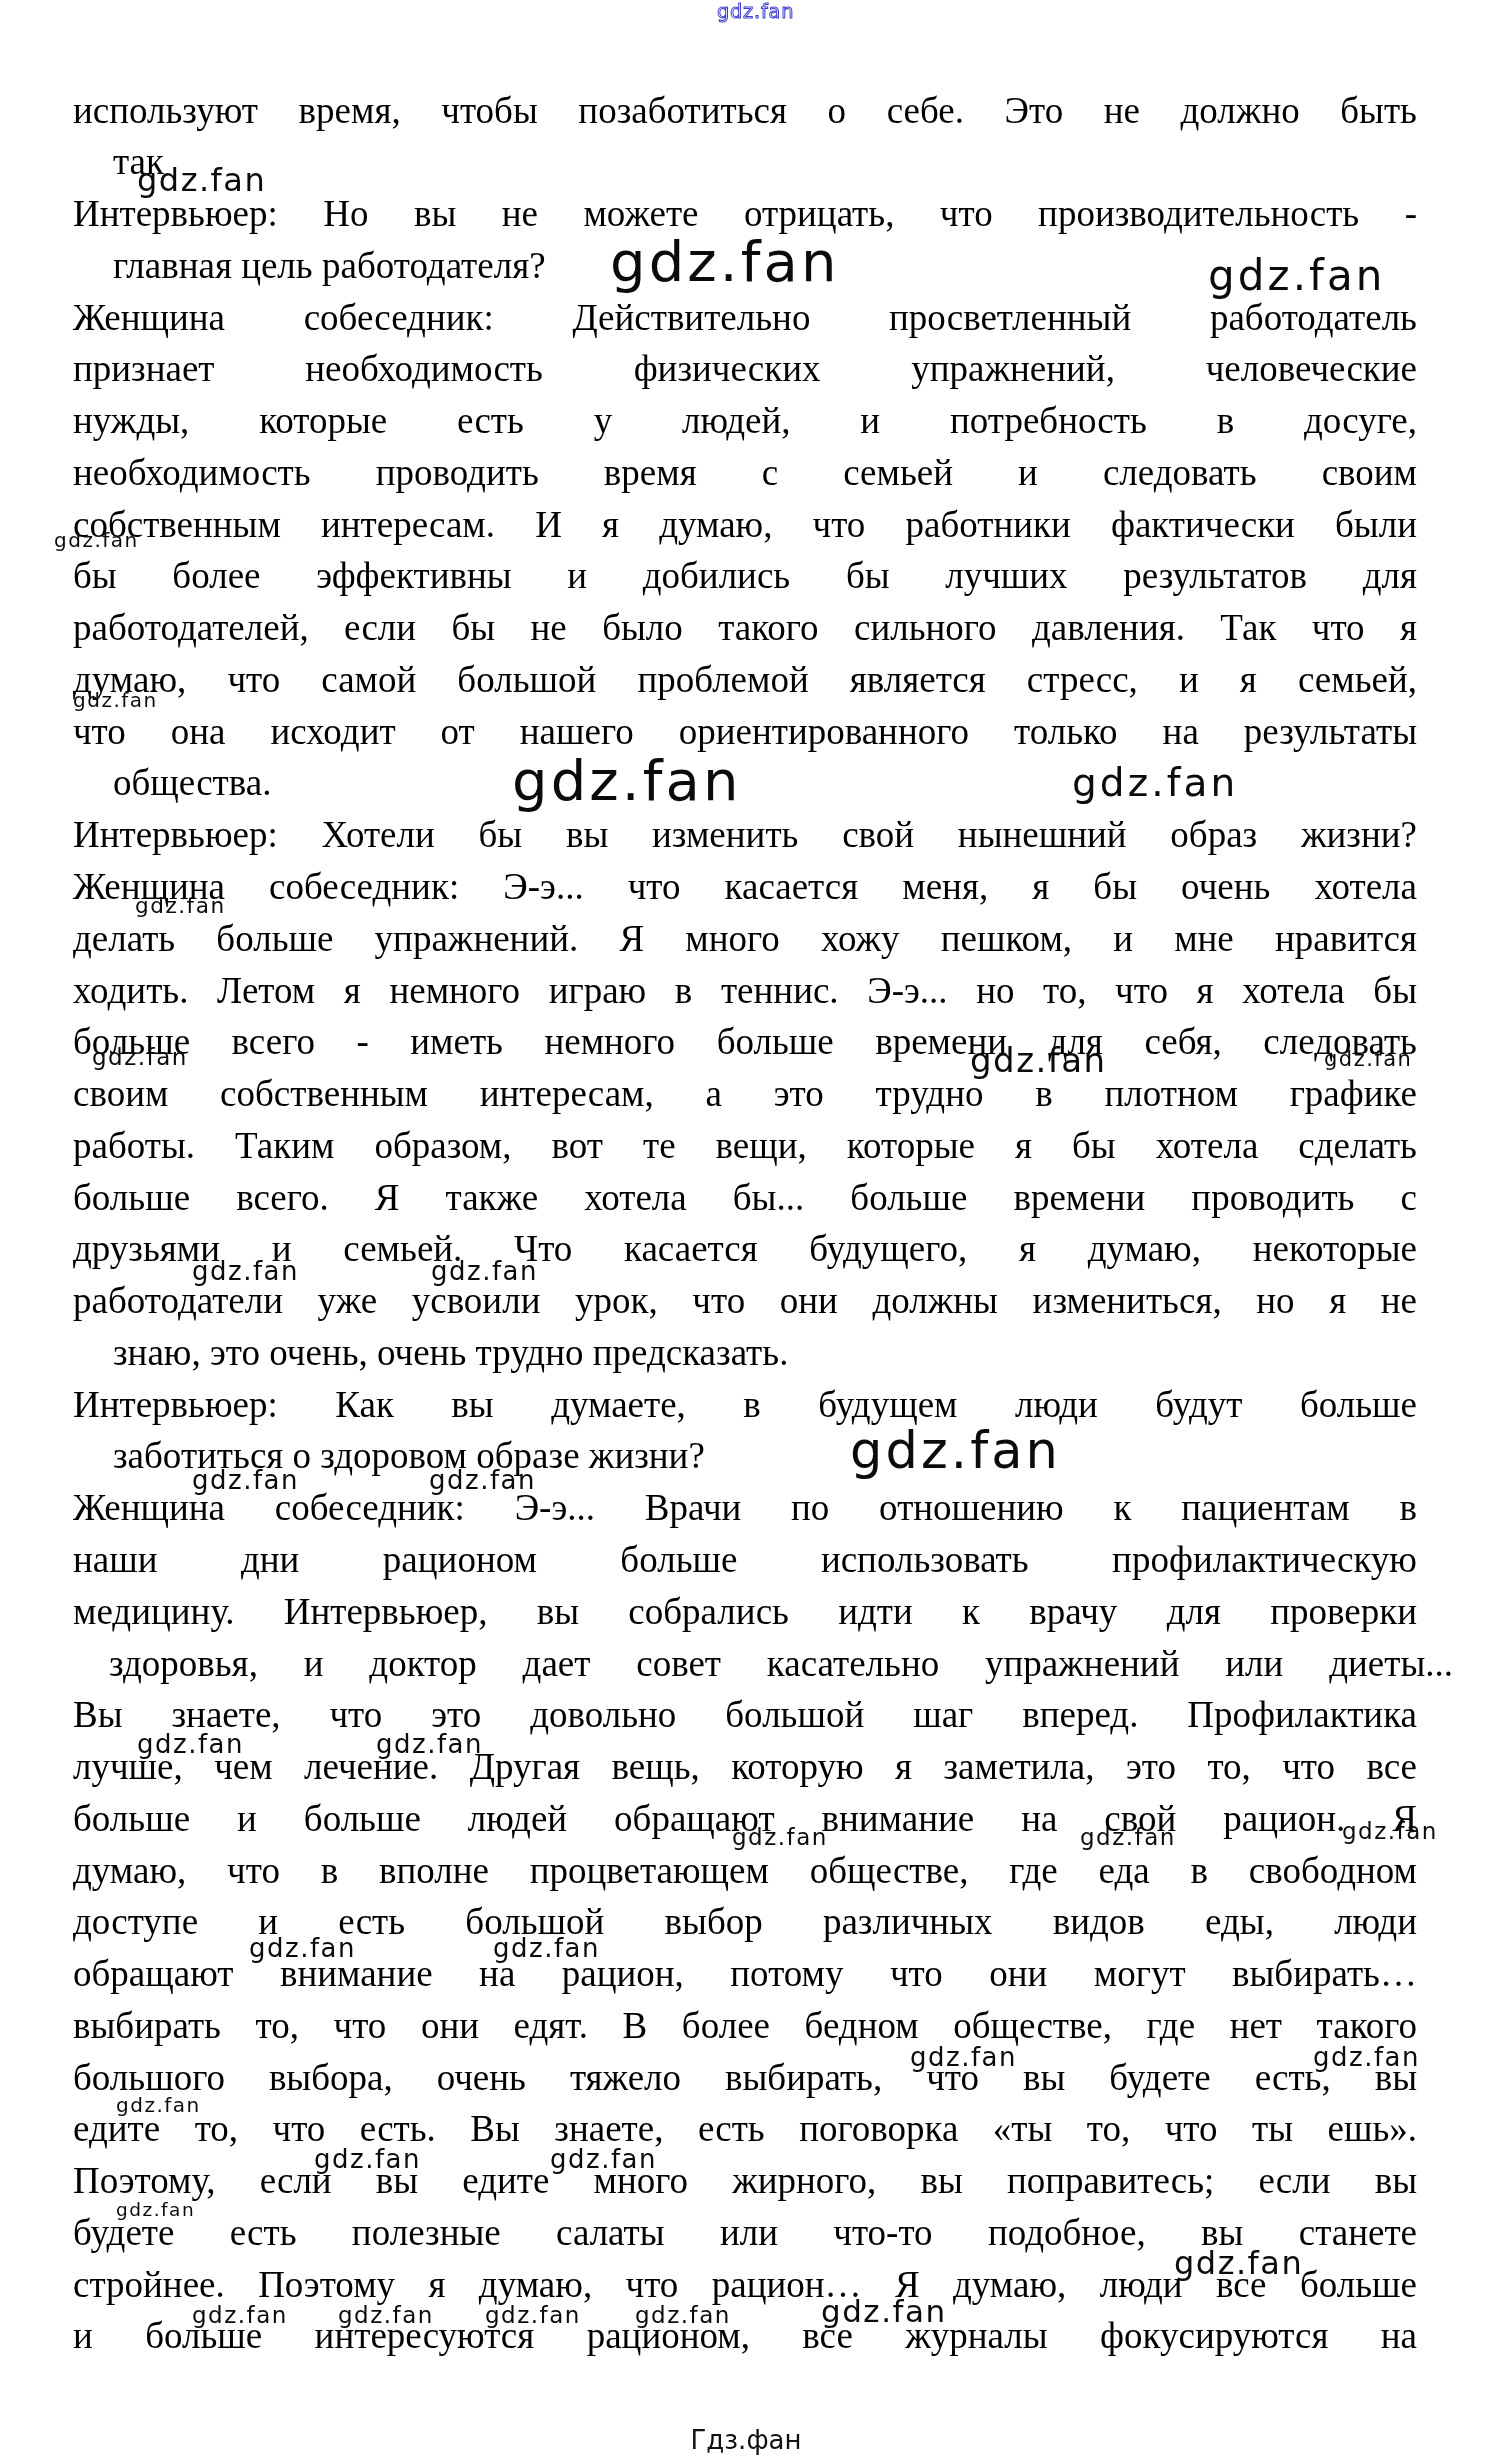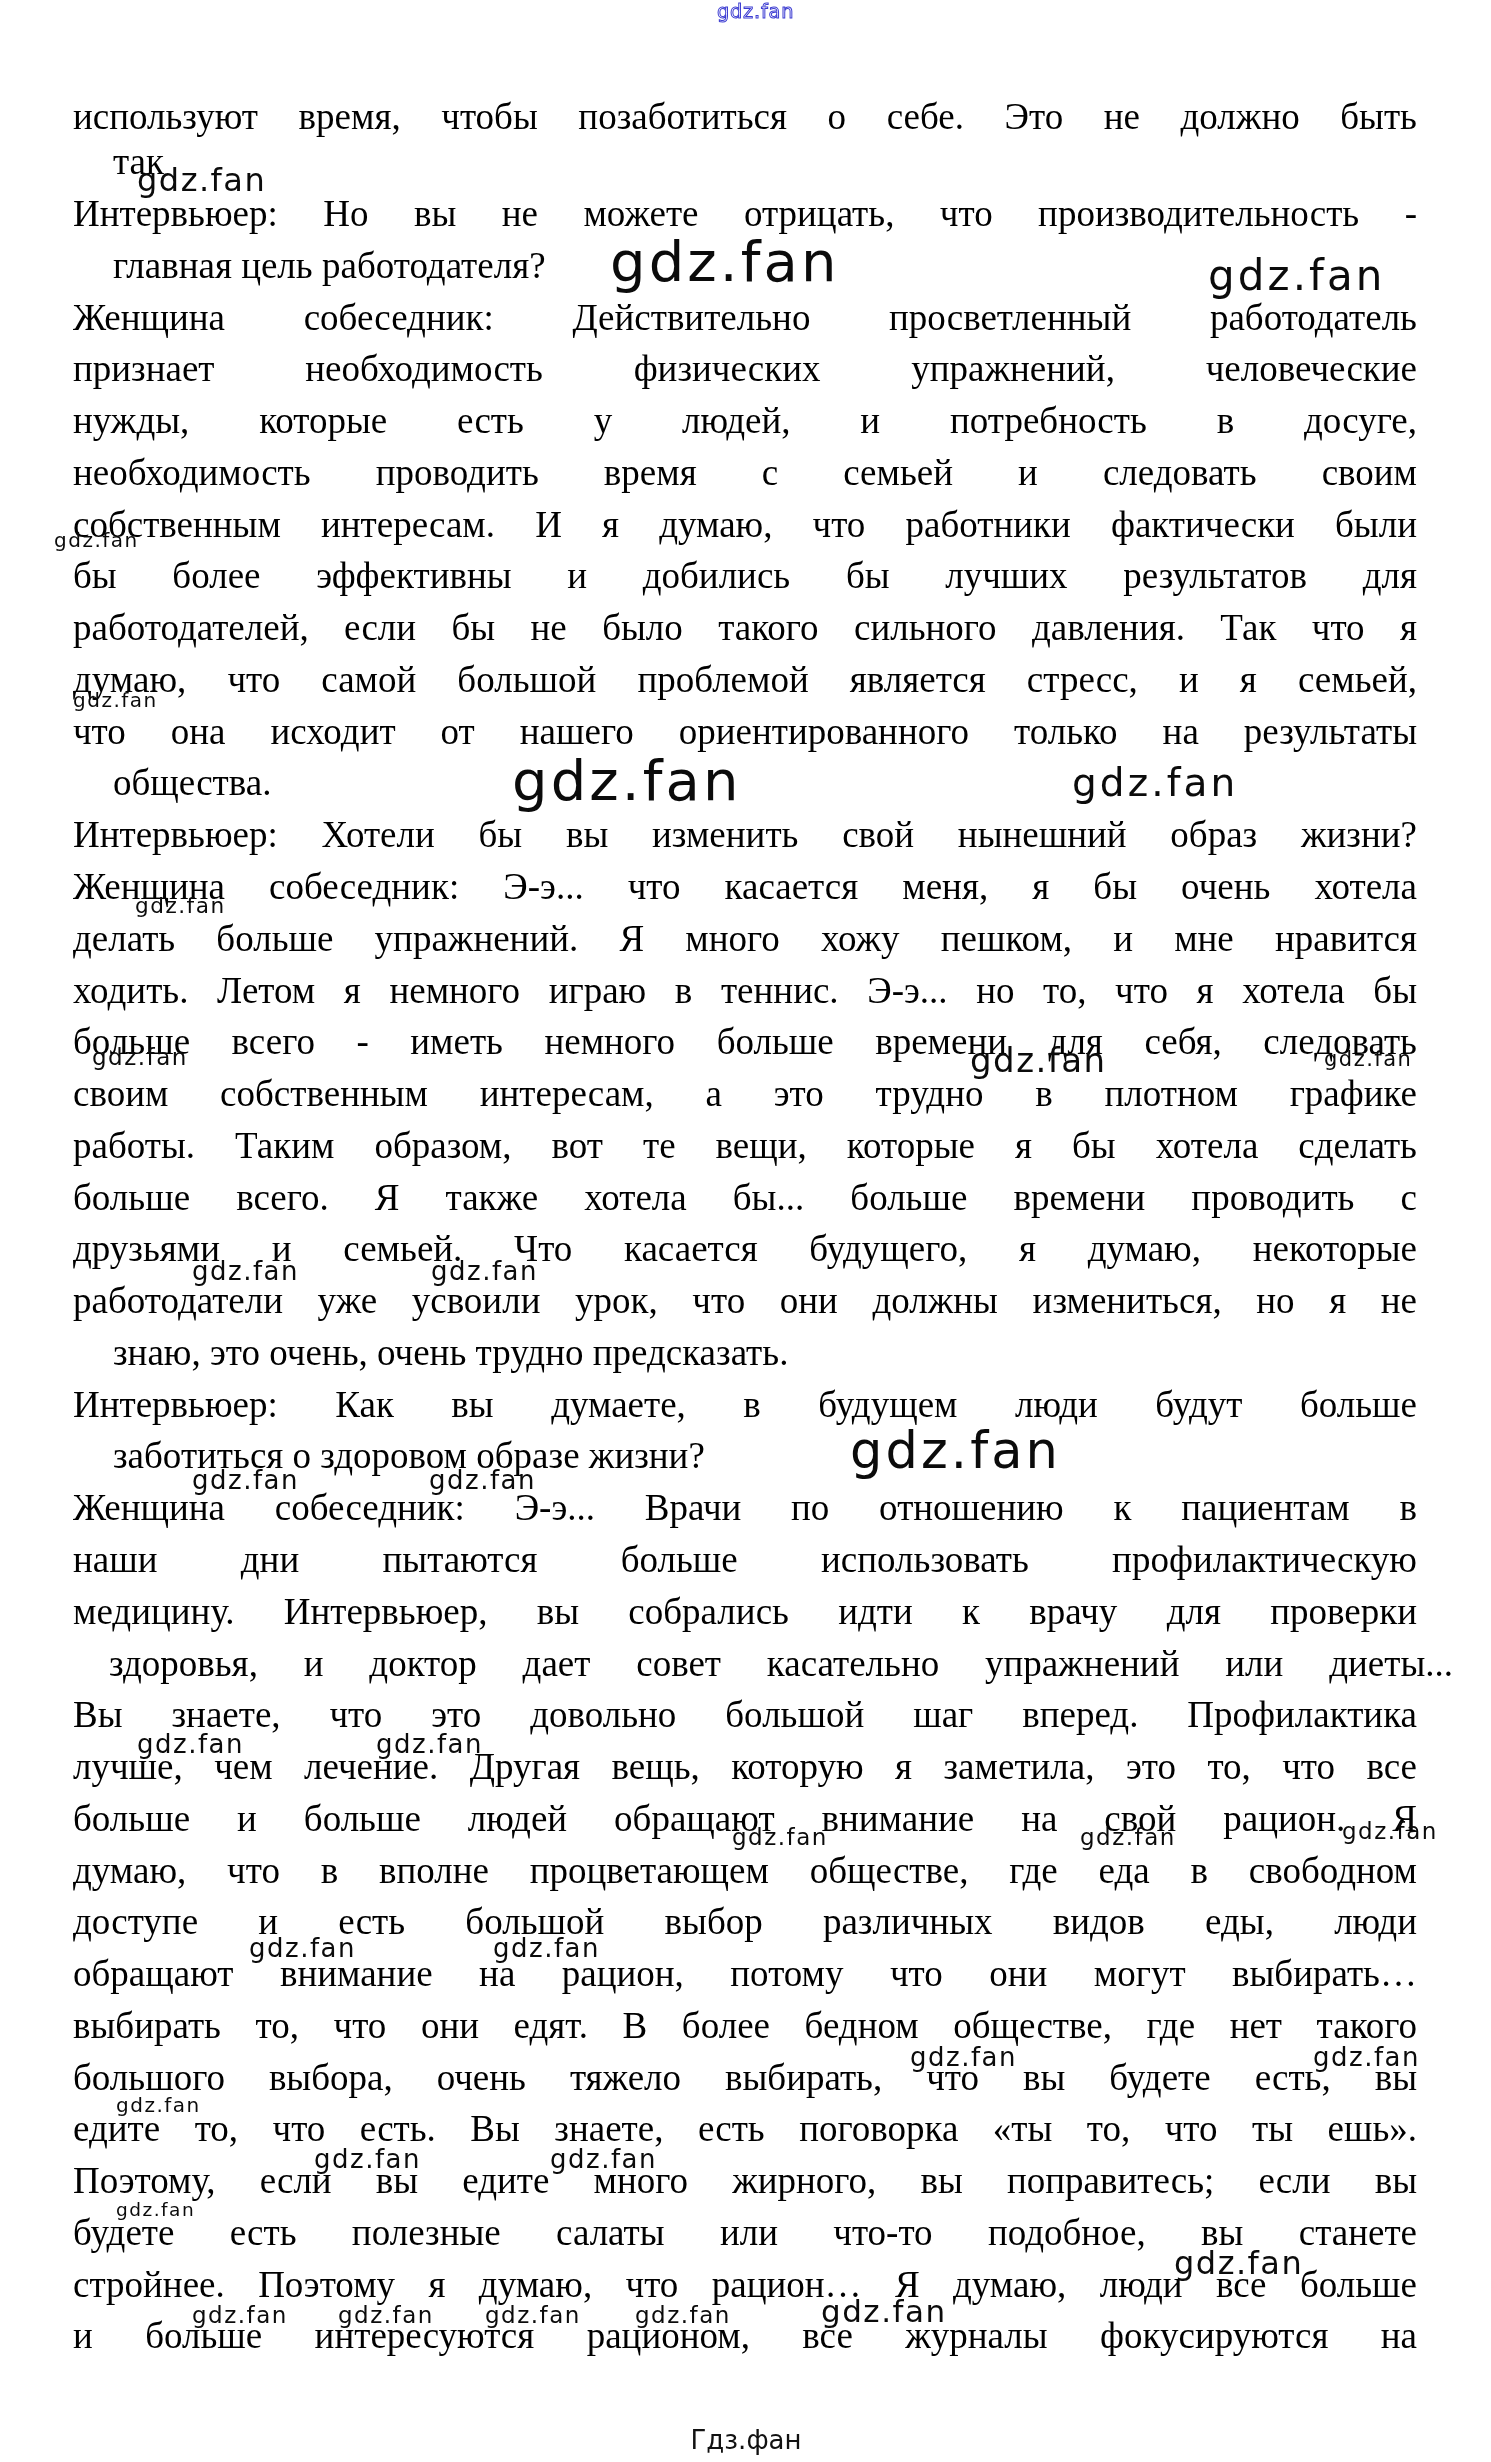--- a/index.html
+++ b/index.html
@@ -56,21 +56,21 @@
     font-size: 26px;
     color: #111111;
     line-height: 1.2;
   }
 </style>
 </head>
 <body>
 
 <div id="page">
   <div id="lines-container">
-      <div class="line" style="top: 93px;">используют время, чтобы позаботиться о себе. Это не должно быть</div>
+      <div class="line" style="top: 87px;">используют время, чтобы позаботиться о себе. Это не должно быть</div>
       <div class="line noj" style="top: 138px;">так</div>
       <div class="line" style="top: 190px;">Интервьюер: Но вы не можете отрицать, что производительность -</div>
       <div class="line noj" style="top: 242px;">главная цель работодателя?</div>
       <div class="line" style="top: 294px;">Женщина собеседник: Действительно просветленный работодатель</div>
       <div class="line" style="top: 345px;">признает необходимость физических упражнений, человеческие</div>
       <div class="line" style="top: 397px;">нужды, которые есть у людей, и потребность в досуге,</div>
       <div class="line" style="top: 449px;">необходимость проводить время с семьей и следовать своим</div>
       <div class="line" style="top: 501px;">собственным интересам. И я думаю, что работники фактически были</div>
       <div class="line" style="top: 552px;">бы более эффективны и добились бы лучших результатов для</div>
       <div class="line" style="top: 604px;">работодателей, если бы не было такого сильного давления. Так что я</div>
@@ -84,21 +84,21 @@
       <div class="line" style="top: 1018px;">больше всего - иметь немного больше времени для себя, следовать</div>
       <div class="line" style="top: 1070px;">своим собственным интересам, а это трудно в плотном графике</div>
       <div class="line" style="top: 1122px;">работы. Таким образом, вот те вещи, которые я бы хотела сделать</div>
       <div class="line" style="top: 1174px;">больше всего. Я также хотела бы... больше времени проводить с</div>
       <div class="line" style="top: 1225px;">друзьями и семьей. Что касается будущего, я думаю, некоторые</div>
       <div class="line" style="top: 1277px;">работодатели уже усвоили урок, что они должны измениться, но я не</div>
       <div class="line noj" style="top: 1329px;">знаю, это очень, очень трудно предсказать.</div>
       <div class="line" style="top: 1381px;">Интервьюер: Как вы думаете, в будущем люди будут больше</div>
       <div class="line noj" style="top: 1432px;">заботиться о здоровом образе жизни?</div>
       <div class="line" style="top: 1484px;">Женщина собеседник: Э-э... Врачи по отношению к пациентам в</div>
-      <div class="line" style="top: 1536px;">наши дни пытаются больше использовать профилактическую</div>
+      <div class="line" style="top: 1536px;">наши дни рационом больше использовать профилактическую</div>
       <div class="line" style="top: 1588px;">медицину. Интервьюер, вы собрались идти к врачу для проверки</div>
       <div class="line" style="top: 1640px; margin-left: 36px;">здоровья, и доктор дает совет касательно упражнений или диеты...</div>
       <div class="line" style="top: 1691px;">Вы знаете, что это довольно большой шаг вперед. Профилактика</div>
       <div class="line" style="top: 1743px;">лучше, чем лечение. Другая вещь, которую я заметила, это то, что все</div>
       <div class="line" style="top: 1795px;">больше и больше людей обращают внимание на свой рацион. Я</div>
       <div class="line" style="top: 1847px;">думаю, что в вполне процветающем обществе, где еда в свободном</div>
       <div class="line" style="top: 1898px;">доступе и есть большой выбор различных видов еды, люди</div>
       <div class="line" style="top: 1950px;">обращают внимание на рацион, потому что они могут выбирать…</div>
       <div class="line" style="top: 2002px;">выбирать то, что они едят. В более бедном обществе, где нет такого</div>
       <div class="line" style="top: 2054px;">большого выбора, очень тяжело выбирать, что вы будете есть, вы</div>

